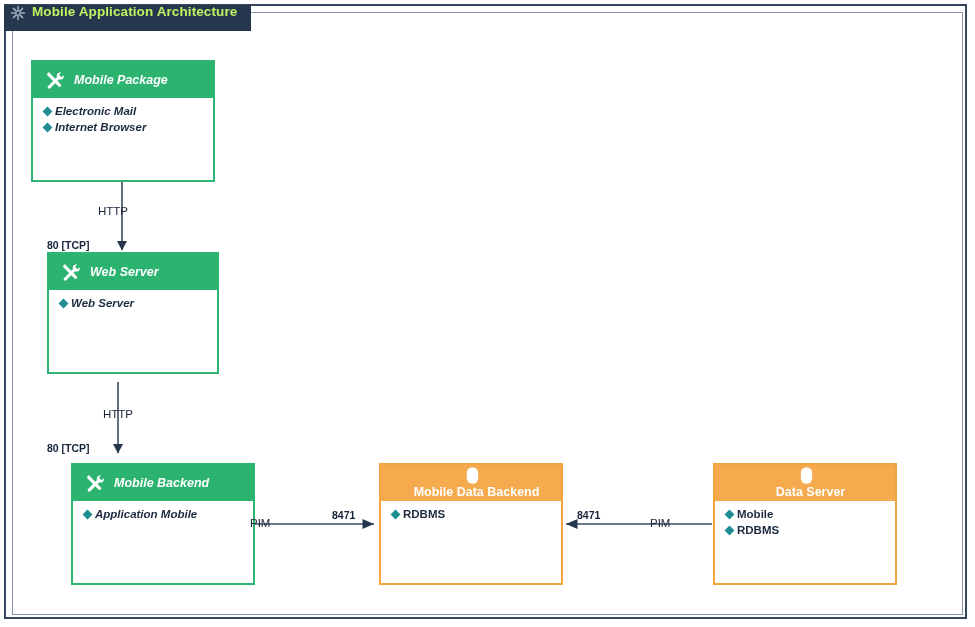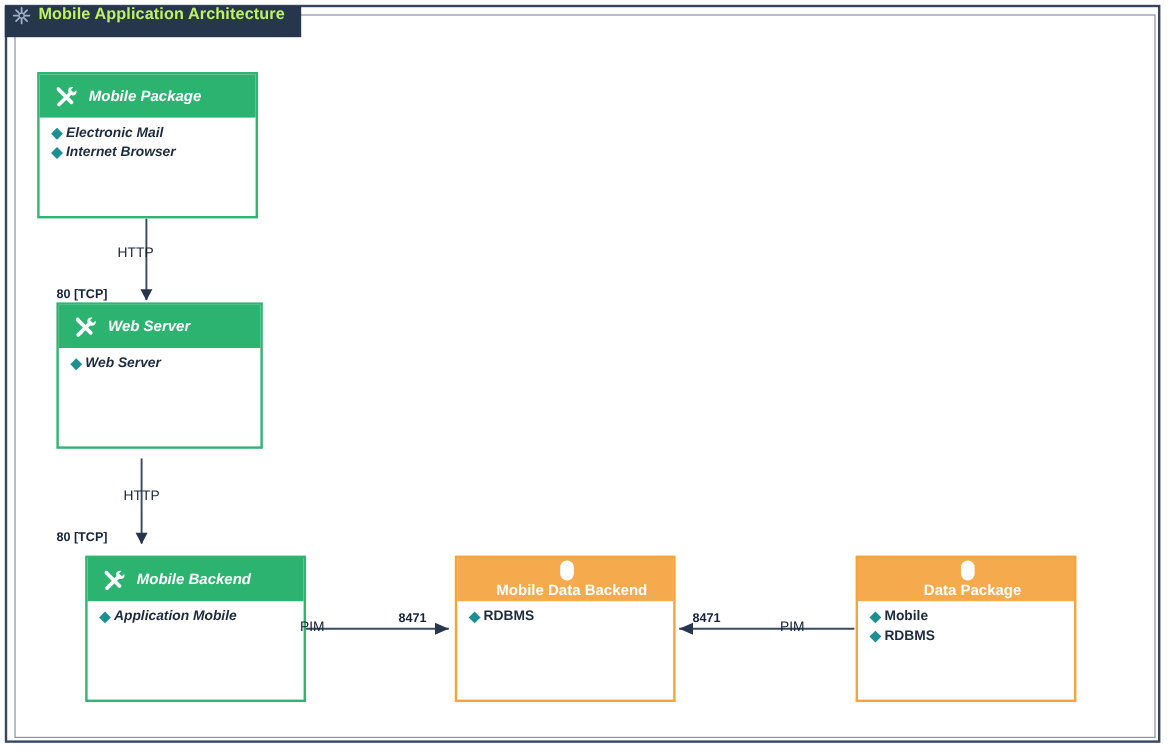--- a/index.html
+++ b/index.html
@@ -290,21 +290,21 @@
         <span class="item-label">RDBMS</span>
       </div>
     </div>
   </div>
 
   <div class="node orange" style="left:713px; top:463px; width:184px; height:122px;">
     <div class="node-header">
       <svg class="node-header-icon" viewBox="0 0 24 24">
         <rect x="5.5" y="2.5" width="13" height="19" rx="6.5" ry="6.5" fill="#ffffff"></rect>
       </svg>
-      <span class="node-title">Data Package</span>
+      <span class="node-title">Data Server</span>
     </div>
     <div class="node-body">
       <div class="node-item">
         <svg class="item-bullet" viewBox="0 0 12 12">
           <path d="M6 0.6 L11.4 6 L6 11.4 L0.6 6 Z" fill="#1d8f92"></path>
         </svg>
         <span class="item-label">Mobile</span>
       </div>
       <div class="node-item">
         <svg class="item-bullet" viewBox="0 0 12 12">

